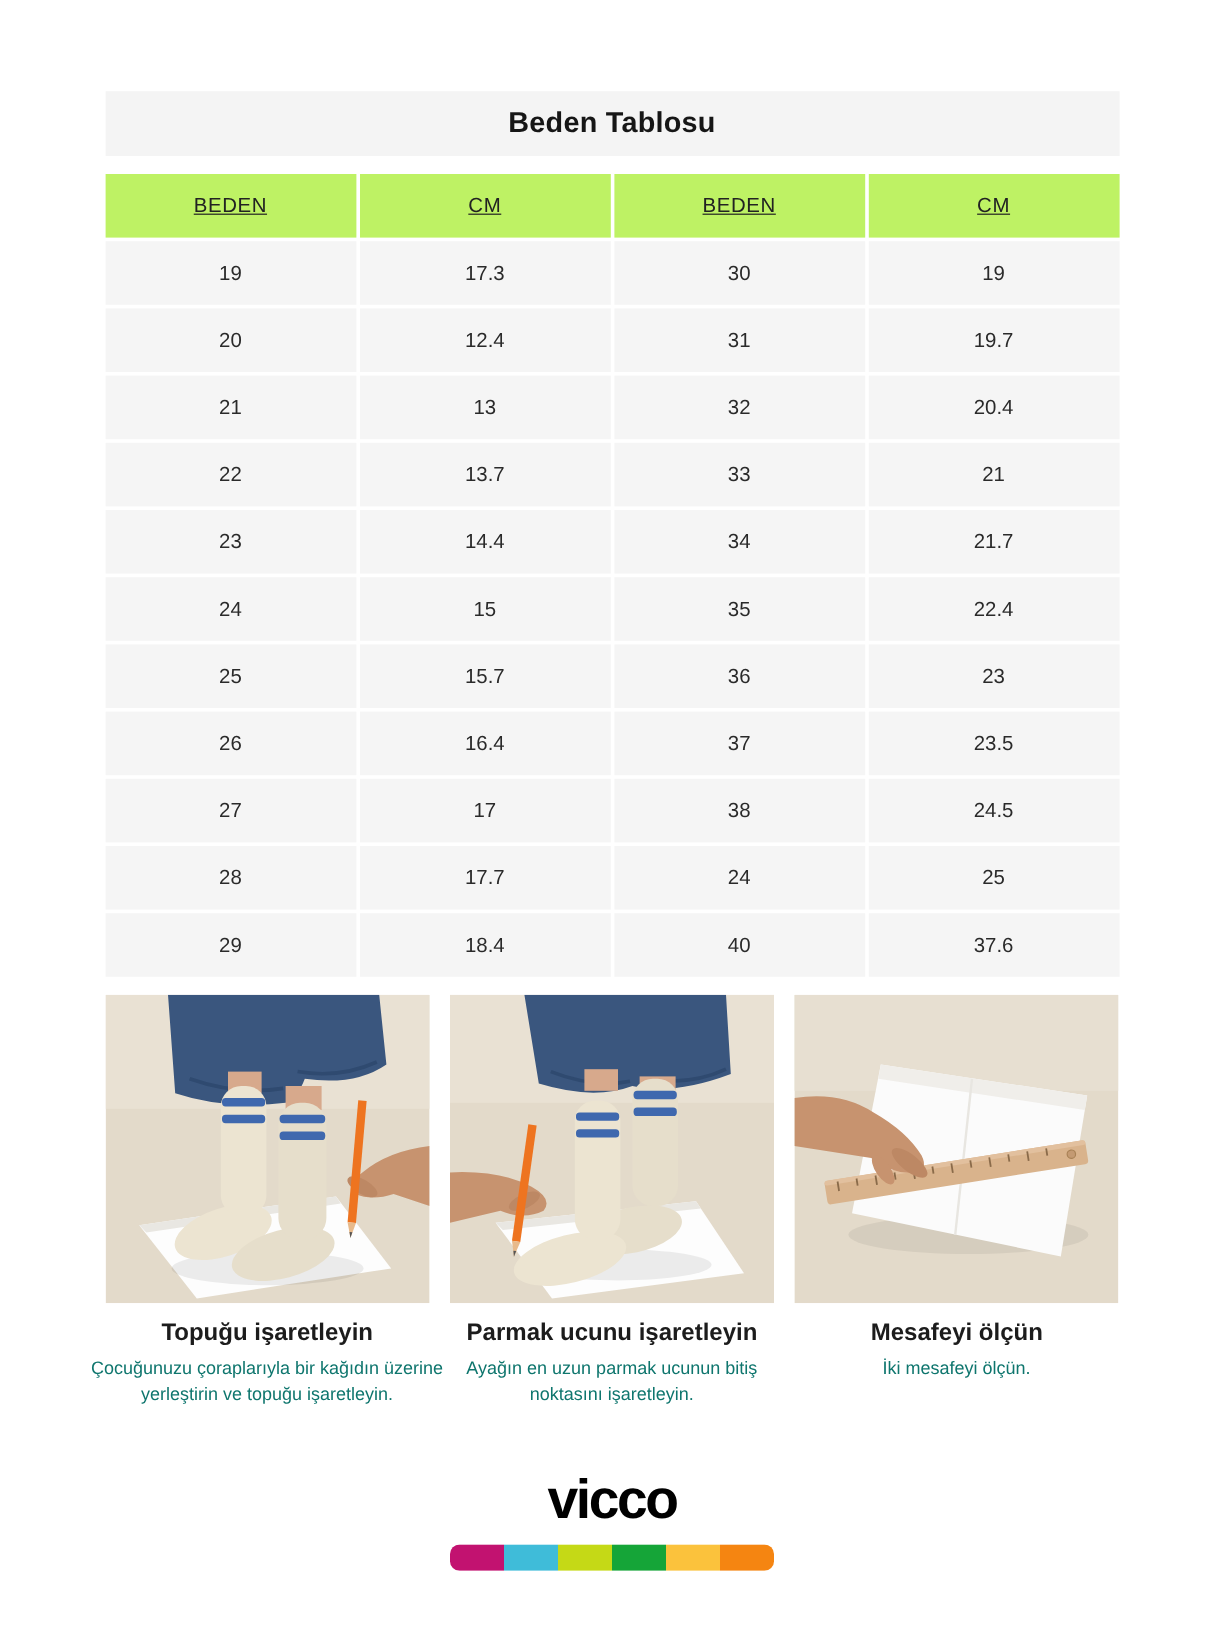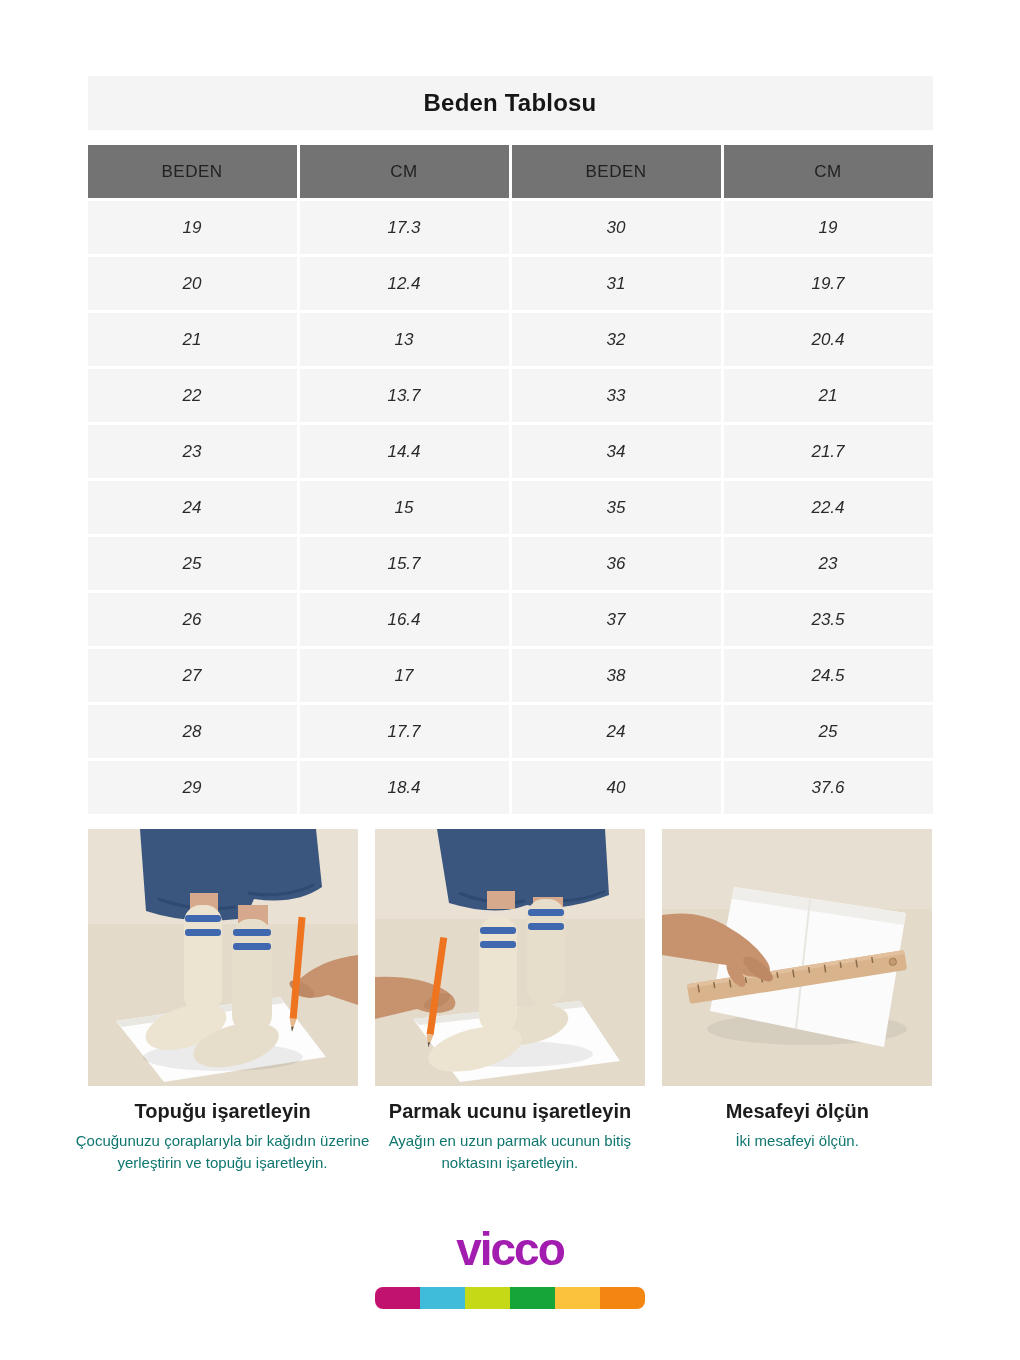--- a/index.html
+++ b/index.html
@@ -38,36 +38,36 @@
   
   .size-table {
     margin-top: 15px;
     display: grid;
     grid-template-columns: repeat(4, 1fr);
     grid-auto-rows: 53px;
     gap: 3px;
     background: #ffffff;
   }
   .size-table .hcell {
-    background: #737373;
+    background: #bef264;
     display: flex;
     align-items: center;
     justify-content: center;
     font-size: 17px;
     color: #222222;
     letter-spacing: 0.5px;
+    text-decoration: underline;
   }
   .size-table .cell {
     background: #f5f5f5;
     display: flex;
     align-items: center;
     justify-content: center;
     font-size: 17px;
     color: #2a2a2a;
-    font-style: italic;
   }
   .trow { display: contents; }
 
   
   .howto-panel { margin-top: 36px; height: 50px; }
   .steps {
     margin-top: 15px;
     display: flex;
     gap: 17px;
   }
@@ -90,21 +90,21 @@
     line-height: 1.45;
     color: #0f766e;
   }
 
   
   .brand { margin-top: 52px; text-align: center; }
   .brand .logo {
     font-size: 46px;
     font-weight: bold;
     letter-spacing: -2px;
-    color: #a21caf;
+    color: #000000;
     line-height: 1;
   }
   .color-bar {
     margin: 15px auto 0;
     width: 270px;
     height: 22px;
     display: flex;
     border-radius: 8px;
     overflow: hidden;
   }

